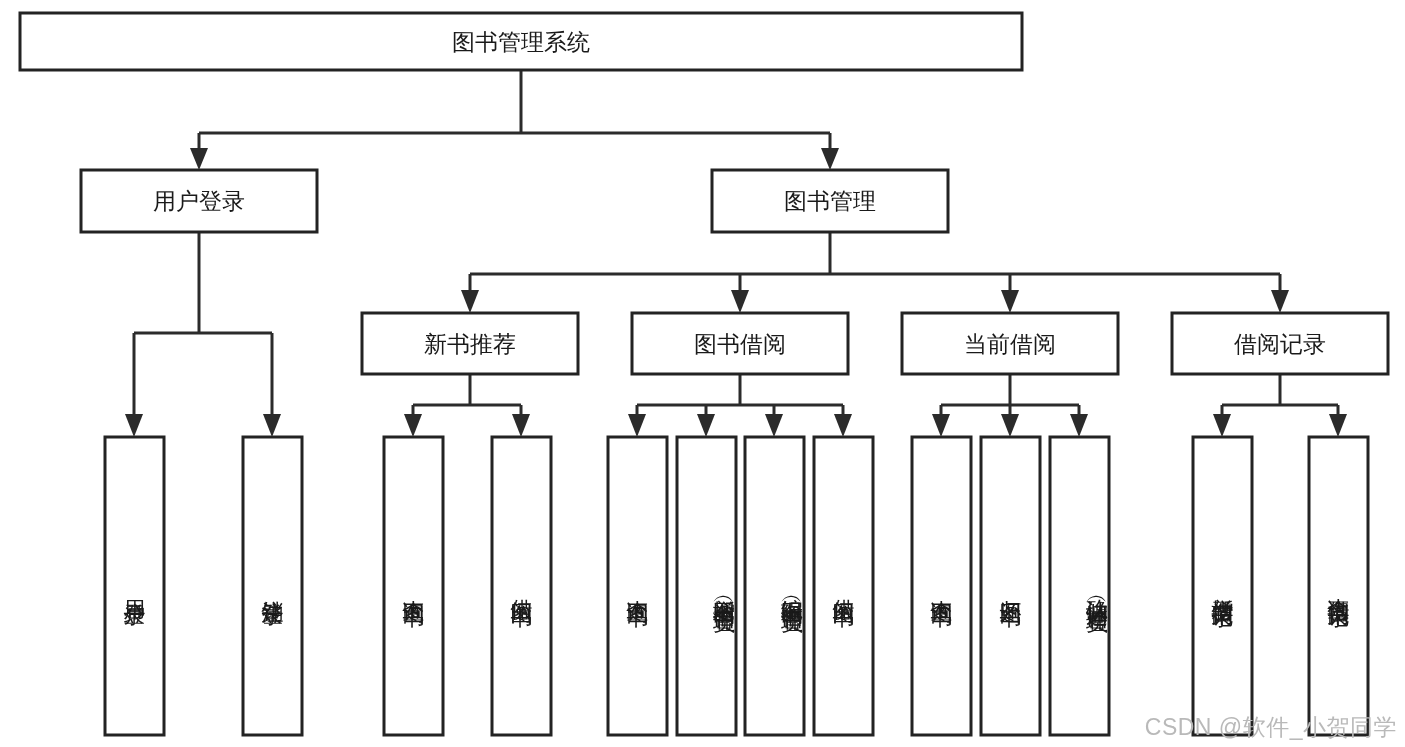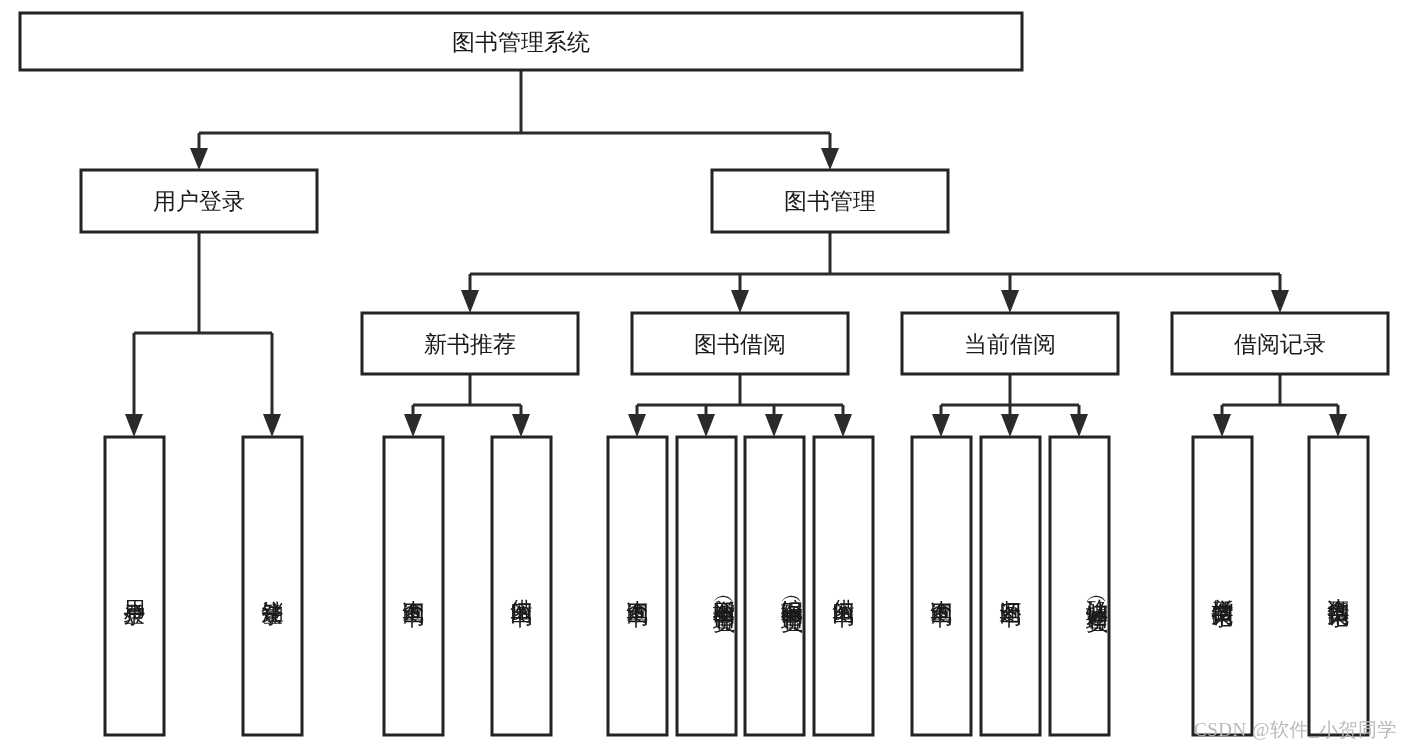--- a/index.html
+++ b/index.html
@@ -65,22 +65,22 @@
     align-items: center;
     justify-content: center;
     text-align: center;
     white-space: nowrap;
     pointer-events: none;
   }
   .watermark {
     position: absolute;
     right: 8px;
     bottom: 4px;
-    font-family: Liberation Serif, serif;
-    font-size: 19px;
+    font-family: Liberation Sans, sans-serif;
+    font-size: 23px;
     color: #b9b9b9;
     white-space: nowrap;
     letter-spacing: 0.5px;
   }
 </style>
 </head>
 <body>
 
 <div id="diagram-root">
 

